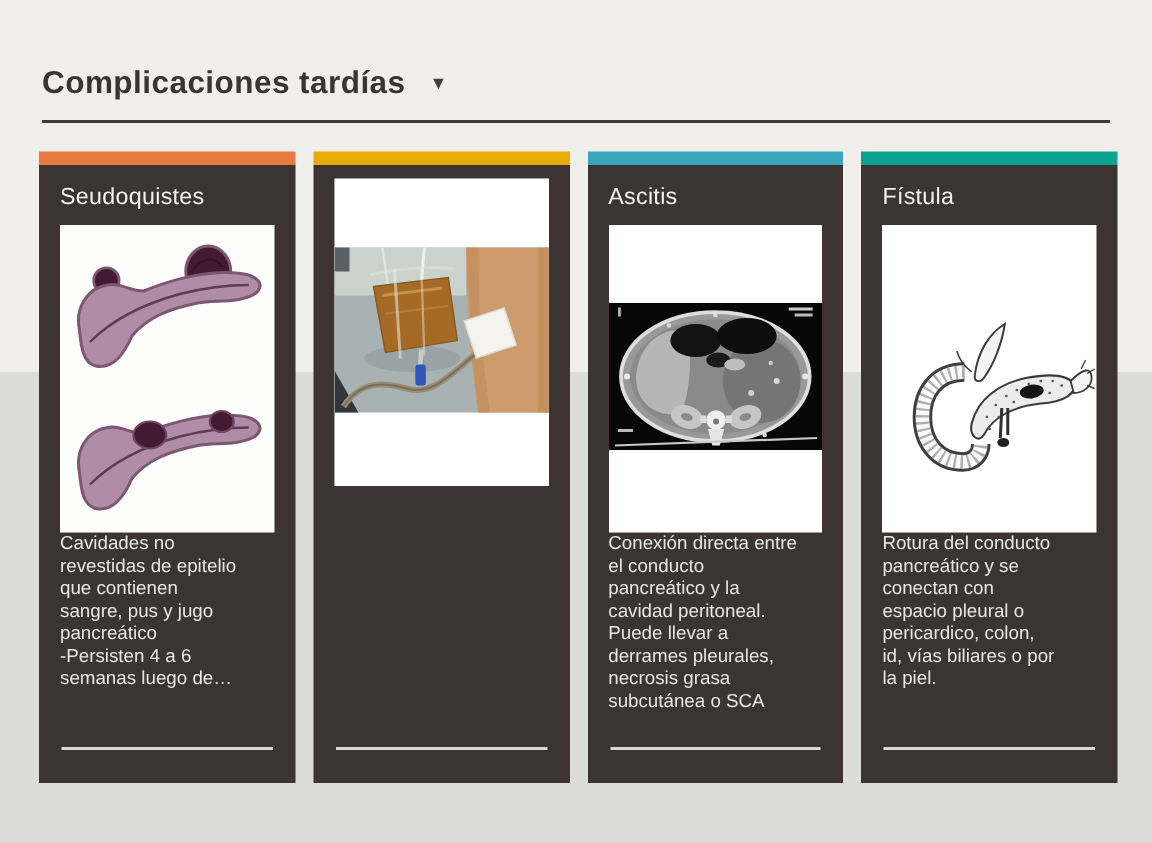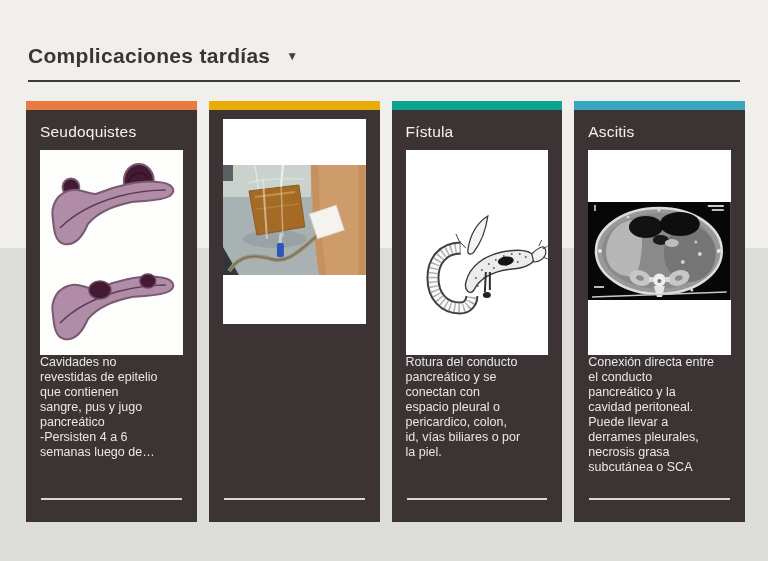--- a/index.html
+++ b/index.html
@@ -95,70 +95,20 @@
             <path d="M58,58 L60,118" stroke="#E8ECE6" stroke-width="1.5" opacity=".45"></path>
             <path d="M24,64 Q50,58 80,60" stroke="#DDE4DC" stroke-width="2" opacity=".6" fill="none"></path>
             <line x1="58" y1="114" x2="57" y2="126" stroke="#C9CFC8" stroke-width="3"></line>
             <path d="M6,152 C18,134 34,136 48,140 C62,144 72,136 86,124 C92,118 98,114 106,109" fill="none" stroke="#9A8F76" stroke-width="4"></path>
             <path d="M6,152 C18,134 34,136 48,140 C62,144 72,136 86,124 C92,118 98,114 106,109" fill="none" stroke="#6E6450" stroke-width="1.4" opacity=".7"></path>
             <rect x="54" y="124" width="7" height="14" rx="2" fill="#2E55B7"></rect>
             <rect x="90" y="90" width="28" height="26" fill="#F4F3EF" stroke="#DDDBD4" stroke-width="1" transform="rotate(-18 104 103)"></rect>
           </g>
         </svg>
       </div>
-      <div class="card-rule"></div>
-    </div>
-  </div>
-
-  <div class="card">
-    <div class="accent" style="background: rgb(12, 163, 144);"></div>
-    <div class="card-body">
-      <div class="card-title">Fístula</div>
-      <div class="img-frame">
-        <svg viewBox="0 0 143 205" preserveAspectRatio="none">
-          <rect x="0" y="0" width="143" height="205" fill="#FFFFFF"></rect>
-          <g>
-            <path d="M55,98 C36,98 27,112 27,128 C27,146 38,158 54,158 C62,158 66,152 66,146" fill="none" stroke="#3F3F3F" stroke-width="13"></path>
-            <path d="M55,98 C36,98 27,112 27,128 C27,146 38,158 54,158 C62,158 66,152 66,146" fill="none" stroke="#FAFAFA" stroke-width="9"></path>
-            <path d="M55,98 C36,98 27,112 27,128 C27,146 38,158 54,158 C62,158 66,152 66,146" fill="none" stroke="#707070" stroke-width="9" stroke-dasharray="1.5 3" opacity=".55"></path>
-            <path d="M62,100 C64,84 72,72 82,66 C80,80 74,94 68,102 C66,105 61,105 62,100 Z" fill="#F4F4F4" stroke="#3A3A3A" stroke-width="1.3"></path>
-            <path d="M60,132 C64,116 78,106 96,102 C112,99 124,100 128,106 C130,112 122,118 106,119 C88,121 74,128 68,140 C64,146 58,140 60,132 Z" fill="#ECECEC" stroke="#3A3A3A" stroke-width="1.4"></path>
-            <g fill="#555555">
-              <circle cx="70" cy="128" r="0.9"></circle>
-                <circle cx="76" cy="120" r="0.9"></circle>
-                <circle cx="83" cy="114" r="0.9"></circle>
-              <circle cx="90" cy="110" r="0.9"></circle>
-                <circle cx="98" cy="106" r="0.9"></circle>
-                <circle cx="106" cy="104" r="0.9"></circle>
-              <circle cx="114" cy="104" r="0.9"></circle>
-                <circle cx="120" cy="107" r="0.9"></circle>
-                <circle cx="112" cy="112" r="0.9"></circle>
-              <circle cx="100" cy="115" r="0.9"></circle>
-                <circle cx="88" cy="118" r="0.9"></circle>
-                <circle cx="78" cy="128" r="0.9"></circle>
-              <circle cx="72" cy="136" r="0.9"></circle>
-                <circle cx="94" cy="113" r="0.9"></circle>
-                <circle cx="104" cy="110" r="0.9"></circle>
-            </g>
-            <ellipse cx="100" cy="111" rx="8" ry="4.5" fill="#141414" transform="rotate(-8 100 111)"></ellipse>
-            <path d="M126,104 C134,96 140,94 140,102 C140,108 134,112 128,112 Z" fill="#F4F4F4" stroke="#3A3A3A" stroke-width="1.2"></path>
-            <path d="M133,96 L136,90 M137,99 L142,96 M137,107 L142,109" stroke="#3A3A3A" stroke-width="0.9" fill="none"></path>
-            <path d="M80,122 L79,142 M84,122 L84,140" stroke="#2F2F2F" stroke-width="2" fill="none"></path>
-            <ellipse cx="81" cy="145" rx="4" ry="3" fill="#222222"></ellipse>
-            <path d="M60,98 Q52,92 50,84" stroke="#3A3A3A" stroke-width="1" fill="none"></path>
-          </g>
-        </svg>
-      </div>
-      <div class="card-text">Rotura del conducto
-pancreático y se
-conectan con
-espacio pleural o
-pericardico, colon,
-id, vías biliares o por
-la piel.</div>
       <div class="card-rule"></div>
     </div>
   </div>
 
   <div class="card">
     <div class="accent" style="background: rgb(56, 167, 190);"></div>
     <div class="card-body">
       <div class="card-title">Ascitis</div>
       <div class="img-frame">
         <svg viewBox="0 0 143 205" preserveAspectRatio="none">
@@ -203,13 +153,63 @@
 pancreático y la
 cavidad peritoneal.
 Puede llevar a
 derrames pleurales,
 necrosis grasa
 subcutánea o SCA</div>
       <div class="card-rule"></div>
     </div>
   </div>
 
+  <div class="card">
+    <div class="accent" style="background: rgb(12, 163, 144);"></div>
+    <div class="card-body">
+      <div class="card-title">Fístula</div>
+      <div class="img-frame">
+        <svg viewBox="0 0 143 205" preserveAspectRatio="none">
+          <rect x="0" y="0" width="143" height="205" fill="#FFFFFF"></rect>
+          <g>
+            <path d="M55,98 C36,98 27,112 27,128 C27,146 38,158 54,158 C62,158 66,152 66,146" fill="none" stroke="#3F3F3F" stroke-width="13"></path>
+            <path d="M55,98 C36,98 27,112 27,128 C27,146 38,158 54,158 C62,158 66,152 66,146" fill="none" stroke="#FAFAFA" stroke-width="9"></path>
+            <path d="M55,98 C36,98 27,112 27,128 C27,146 38,158 54,158 C62,158 66,152 66,146" fill="none" stroke="#707070" stroke-width="9" stroke-dasharray="1.5 3" opacity=".55"></path>
+            <path d="M62,100 C64,84 72,72 82,66 C80,80 74,94 68,102 C66,105 61,105 62,100 Z" fill="#F4F4F4" stroke="#3A3A3A" stroke-width="1.3"></path>
+            <path d="M60,132 C64,116 78,106 96,102 C112,99 124,100 128,106 C130,112 122,118 106,119 C88,121 74,128 68,140 C64,146 58,140 60,132 Z" fill="#ECECEC" stroke="#3A3A3A" stroke-width="1.4"></path>
+            <g fill="#555555">
+              <circle cx="70" cy="128" r="0.9"></circle>
+                <circle cx="76" cy="120" r="0.9"></circle>
+                <circle cx="83" cy="114" r="0.9"></circle>
+              <circle cx="90" cy="110" r="0.9"></circle>
+                <circle cx="98" cy="106" r="0.9"></circle>
+                <circle cx="106" cy="104" r="0.9"></circle>
+              <circle cx="114" cy="104" r="0.9"></circle>
+                <circle cx="120" cy="107" r="0.9"></circle>
+                <circle cx="112" cy="112" r="0.9"></circle>
+              <circle cx="100" cy="115" r="0.9"></circle>
+                <circle cx="88" cy="118" r="0.9"></circle>
+                <circle cx="78" cy="128" r="0.9"></circle>
+              <circle cx="72" cy="136" r="0.9"></circle>
+                <circle cx="94" cy="113" r="0.9"></circle>
+                <circle cx="104" cy="110" r="0.9"></circle>
+            </g>
+            <ellipse cx="100" cy="111" rx="8" ry="4.5" fill="#141414" transform="rotate(-8 100 111)"></ellipse>
+            <path d="M126,104 C134,96 140,94 140,102 C140,108 134,112 128,112 Z" fill="#F4F4F4" stroke="#3A3A3A" stroke-width="1.2"></path>
+            <path d="M133,96 L136,90 M137,99 L142,96 M137,107 L142,109" stroke="#3A3A3A" stroke-width="0.9" fill="none"></path>
+            <path d="M80,122 L79,142 M84,122 L84,140" stroke="#2F2F2F" stroke-width="2" fill="none"></path>
+            <ellipse cx="81" cy="145" rx="4" ry="3" fill="#222222"></ellipse>
+            <path d="M60,98 Q52,92 50,84" stroke="#3A3A3A" stroke-width="1" fill="none"></path>
+          </g>
+        </svg>
+      </div>
+      <div class="card-text">Rotura del conducto
+pancreático y se
+conectan con
+espacio pleural o
+pericardico, colon,
+id, vías biliares o por
+la piel.</div>
+      <div class="card-rule"></div>
+    </div>
+  </div>
+
 </div>
 
 </body></html>

